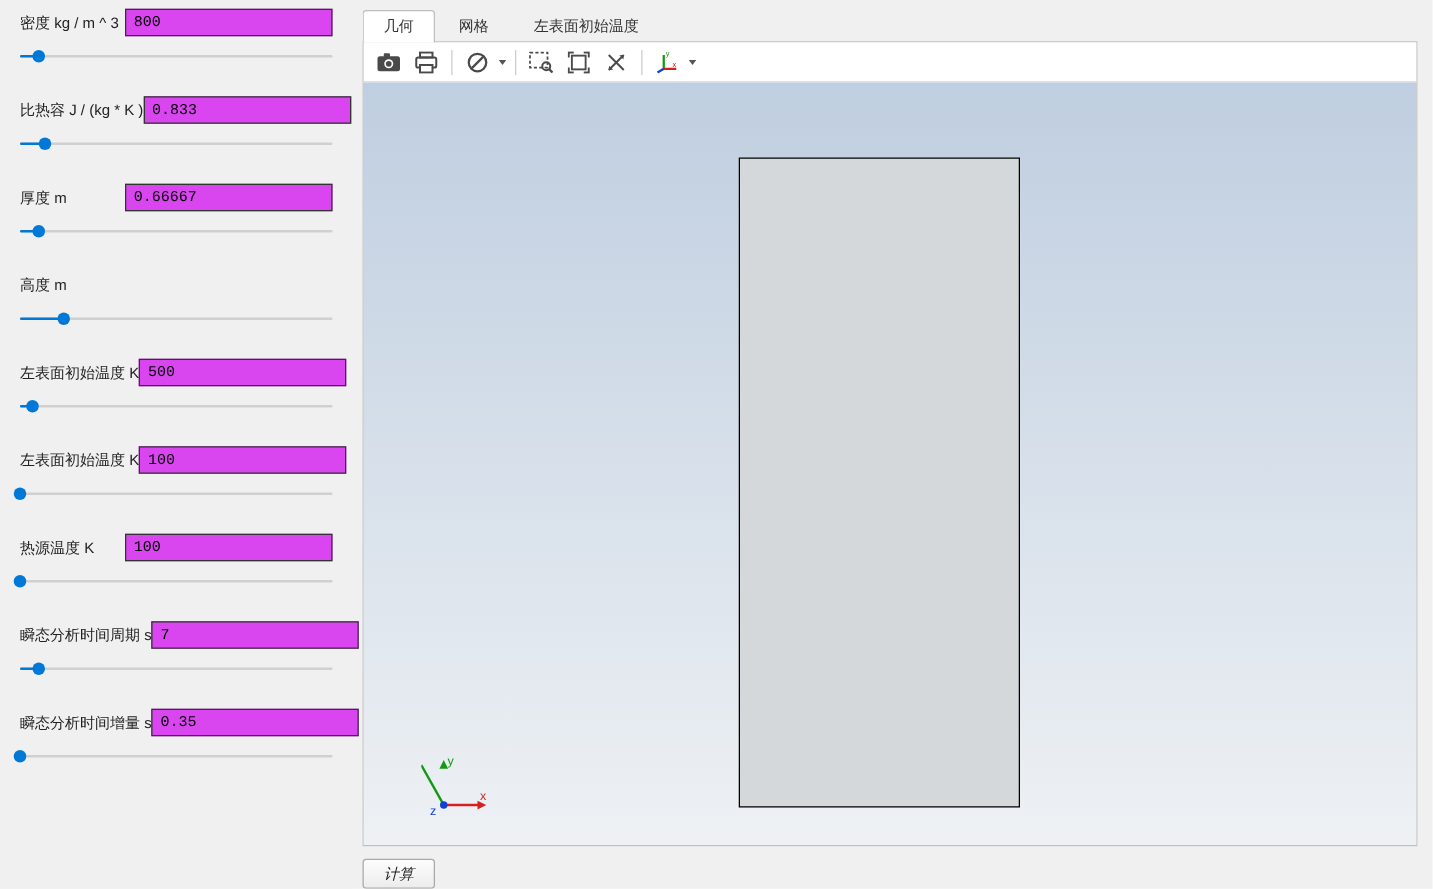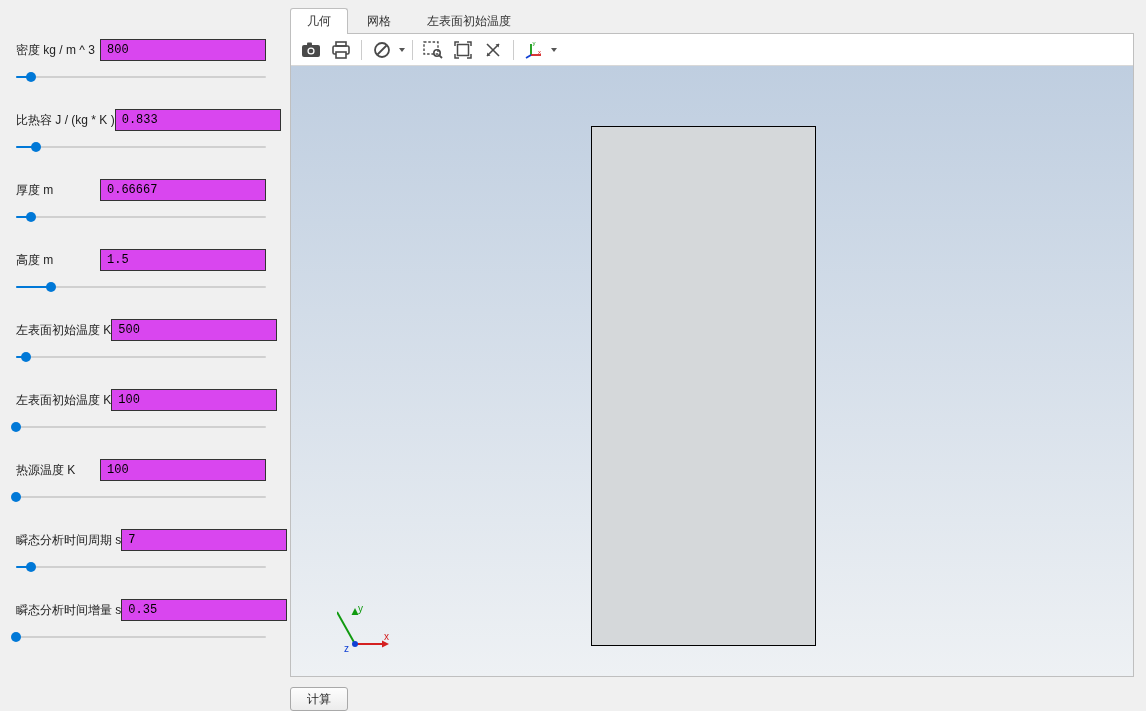--- a/index.html
+++ b/index.html
@@ -14,21 +14,21 @@
     overflow: hidden;
   }
   .app {
     display: flex;
     width: 100%;
     height: 100%;
   }
   
   .sidebar {
     width: 282px;
-    padding: 36px 16px 0 16px;
+    padding: 4px 16px 0 16px;
     background: #f0f0f0;
   }
   .param {
     margin-bottom: 22px;
   }
   .param-row {
     display: flex;
     align-items: center;
     height: 28px;
   }
@@ -189,20 +189,21 @@
   .calc-btn {
     width: 58px;
     height: 24px;
     background: linear-gradient(#fdfdfd,#ececec);
     border: 1px solid #a9a9a9;
     border-radius: 3px;
     font-size: 12px;
     cursor: pointer;
     color: #222;
     padding: 0;
+    font-style: italic;
   }
 </style>
 </head>
 <body>
 
 <div class="app">
 
   <div class="sidebar">
 
     <div class="param">
@@ -238,21 +239,20 @@
       <div class="slider">
         <div class="slider-track"></div>
         <div class="slider-fill" style="width:6%"></div>
         <div class="slider-thumb" style="left:6%"></div>
       </div>
     </div>
 
     <div class="param">
       <div class="param-row">
         <label>高度 m</label>
-        <input type="text" value="1.5" style="">
       </div>
       <div class="slider">
         <div class="slider-track"></div>
         <div class="slider-fill" style="width:14%"></div>
         <div class="slider-thumb" style="left:14%"></div>
       </div>
     </div>
 
     <div class="param">
       <div class="param-row">

